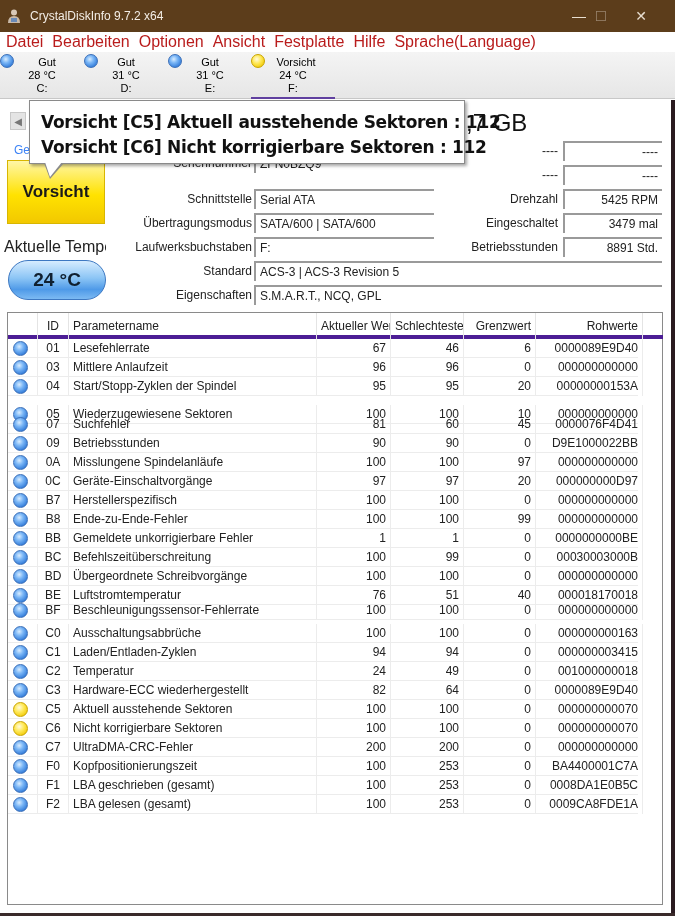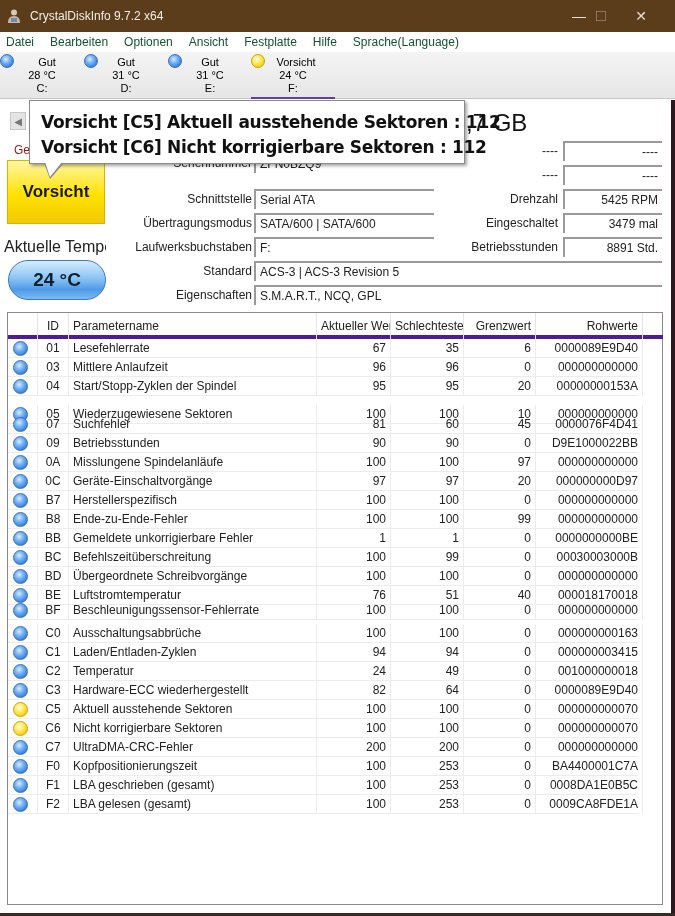--- a/index.html
+++ b/index.html
@@ -12,36 +12,36 @@
   .titlebar { position: absolute; left: 0; top: 0; width: 675px; height: 32px; background: #5c3d1b; color: #fff; }
   .titlebar .app-icon { position: absolute; left: 6px; top: 8px; width: 16px; height: 16px; }
   .titlebar .title { position: absolute; left: 30px; top: 9px; font-size: 12px; color: #f4eee6; }
   .titlebar .ctl { position: absolute; top: 0; width: 46px; height: 32px; display: flex; align-items: center; justify-content: center; color: #e8ded0; font-size: 14px; }
   .ctl-min { left: 556px !important; }
   .ctl-max { left: 578px !important; }
   .ctl-close { left: 618px !important; }
 
   
   .menubar { position: absolute; left: 0; top: 32px; width: 675px; height: 20px; background: #fff; display: flex; align-items: center; padding-left: 6px; }
-  .menubar .menu-item { font-size: 12px; margin-right: 16px; color: #14532d; cursor: default; }
+  .menubar .menu-item { font-size: 16px; margin-right: 9px; color: #b91c1c; cursor: default; }
 
   
   .diskbar { position: absolute; left: 0; top: 52px; width: 675px; height: 47px; background: linear-gradient(#f4f4f4, #e6e6e6); border-bottom: 1px solid #c8c8c8; }
   .disk-tab { position: absolute; top: 0; width: 84px; height: 47px; text-align: center; font-size: 11px; line-height: 13px; padding-top: 4px; }
   .disk-tab .dot { position: absolute; top: 2px; left: 0px; width: 14px; height: 14px; border-radius: 50%; }
   .disk-tab.active::after { content: ""; position: absolute; left: 0; right: 0; bottom: 0; height: 2px; background: #6040a0; }
   .dot-good { background: radial-gradient(circle at 40% 35%, #d8ecff 0%, #7ab6f6 35%, #2f79d8 80%, #2a5fb0 100%); border: 1px solid #3b6fb8; }
   .dot-warn { background: radial-gradient(circle at 40% 35%, #fffbe0 0%, #ffe95a 40%, #f0c800 85%, #caa300 100%); border: 1px solid #c9a400; }
 
   
   .main { position: absolute; left: 0; top: 100px; width: 675px; height: 813px; background: #fff; }
   .nav-arrow { position: absolute; left: 10px; top: 12px; width: 16px; height: 18px; background: #e4e4e4; border: 1px solid #c8c8c8; color: #777; font-size: 10px; display: flex; align-items: center; justify-content: center; }
   .disk-title { position: absolute; left: 466px; top: 9px; font-size: 24px; color: #111; }
 
-  .health-label { position: absolute; left: 14px; top: 43px; font-size: 12px; color: #7f1d1d; }
+  .health-label { position: absolute; left: 14px; top: 43px; font-size: 12px; color: #3b82f6; }
   .health-box { position: absolute; left: 7px; top: 60px; width: 98px; height: 64px; background: linear-gradient(#fff6a8, #ffe200 55%, #f2c800); border: 1px solid #d8b600; display: flex; align-items: center; justify-content: center; font-weight: bold; font-size: 17px; color: #1a1a1a; }
   .temp-label { position: absolute; left: 4px; top: 138px; font-size: 16px; color: #222; white-space: nowrap; overflow: hidden; width: 102px; }
   .temp-box { position: absolute; left: 8px; top: 160px; width: 98px; height: 40px; border-radius: 20px; background: linear-gradient(#d6ecff, #8cc5f5 45%, #4f9ae8 75%, #7cbaf3); border: 1px solid #3d78c2; display: flex; align-items: center; justify-content: center; font-weight: bold; font-size: 19px; color: #102030; }
 
   .info-row { position: absolute; height: 20px; }
   .info-label { position: absolute; right: 0; top: 3px; font-size: 12px; color: #222; text-align: right; white-space: nowrap; }
   .info-field { position: absolute; height: 20px; border-top: 2px solid #9a9a9a; border-left: 2px solid #9a9a9a; font-size: 12px; padding: 2px 4px; color: #222; white-space: nowrap; background: #fff; }
   .info-field.right { text-align: right; }
 
   
@@ -208,21 +208,21 @@
         <div class="th c-raw">Rohwerte</div>
       </div>
       <div id="smart-rows">
           <div class="tr" style="top: 26px;">
             <div class="td c-icon">
               <span class="dot dot-good"></span>
             </div>
             <div class="td c-id">01</div>
             <div class="td c-name">Lesefehlerrate</div>
             <div class="td c-cur num">67</div>
-            <div class="td c-worst num">35</div>
+            <div class="td c-worst num">46</div>
             <div class="td c-thr num">6</div>
             <div class="td c-raw num">0000089E9D40</div>
           </div>
           <div class="tr" style="top: 45px;">
             <div class="td c-icon">
               <span class="dot dot-good"></span>
             </div>
             <div class="td c-id">03</div>
             <div class="td c-name">Mittlere Anlaufzeit</div>
             <div class="td c-cur num">96</div>

